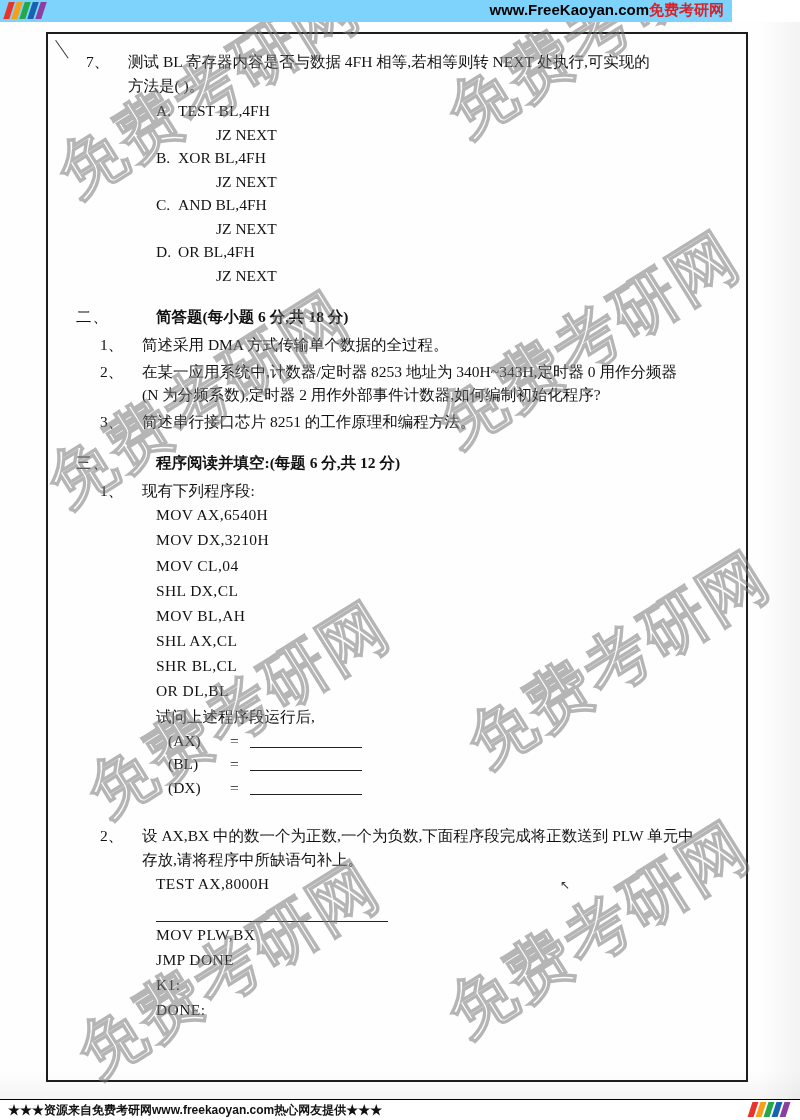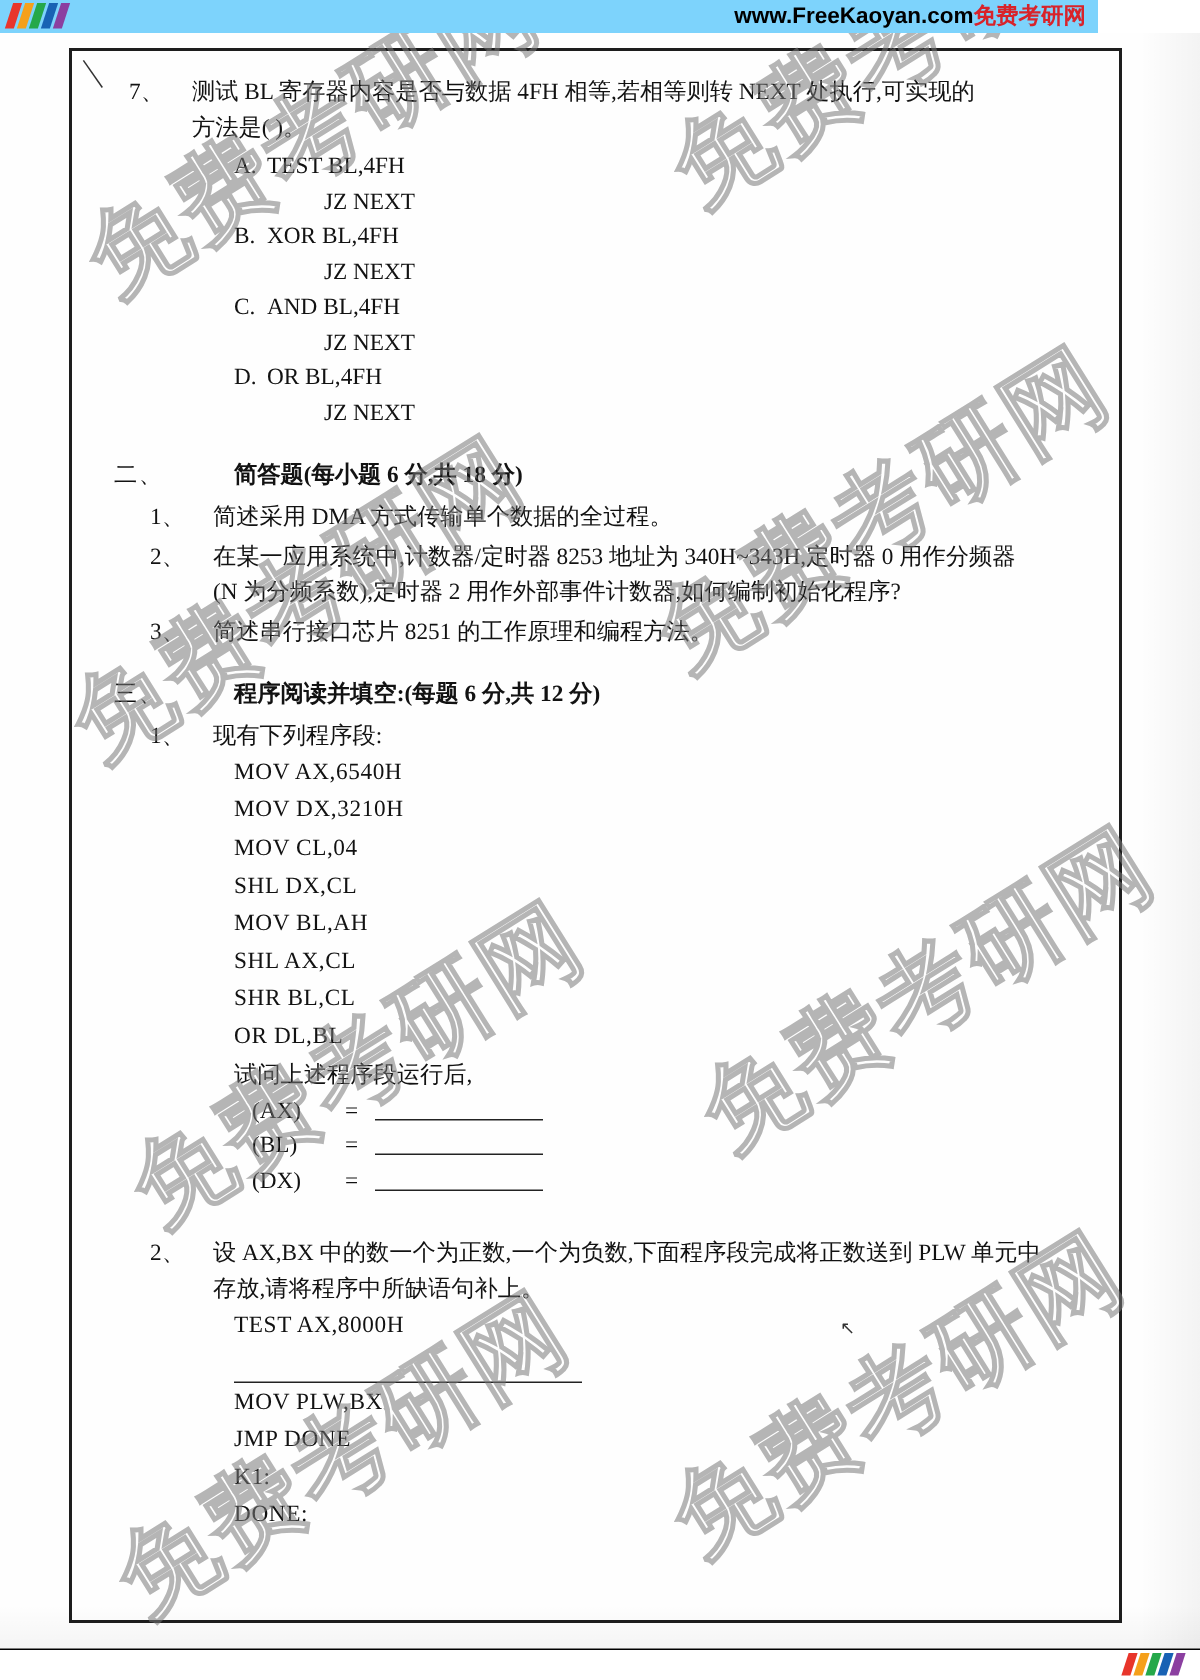--- a/index.html
+++ b/index.html
@@ -384,20 +384,21 @@
     <div class="wm" style="left:420px; top:370px; font-size:66px; transform:rotate(-32deg);">免费考研网</div>
     <div class="wm" style="left:70px;  top:740px; font-size:66px; transform:rotate(-32deg);">免费考研网</div>
     <div class="wm" style="left:450px; top:690px; font-size:66px; transform:rotate(-32deg);">免费考研网</div>
     <div class="wm" style="left:60px;  top:1000px; font-size:66px; transform:rotate(-32deg);">免费考研网</div>
     <div class="wm" style="left:430px; top:960px; font-size:66px; transform:rotate(-32deg);">免费考研网</div>
   </div>
 
 </div>
 
 <div class="bottom-banner">
+  <div class="bottom-text">★★★资源来自免费考研网www.freekaoyan.com热心网友提供★★★</div>
   <div class="bottom-bars">
     <i></i>
       <i></i>
       <i></i>
       <i></i>
       <i></i>
   </div>
 </div>
 
 </body></html>

